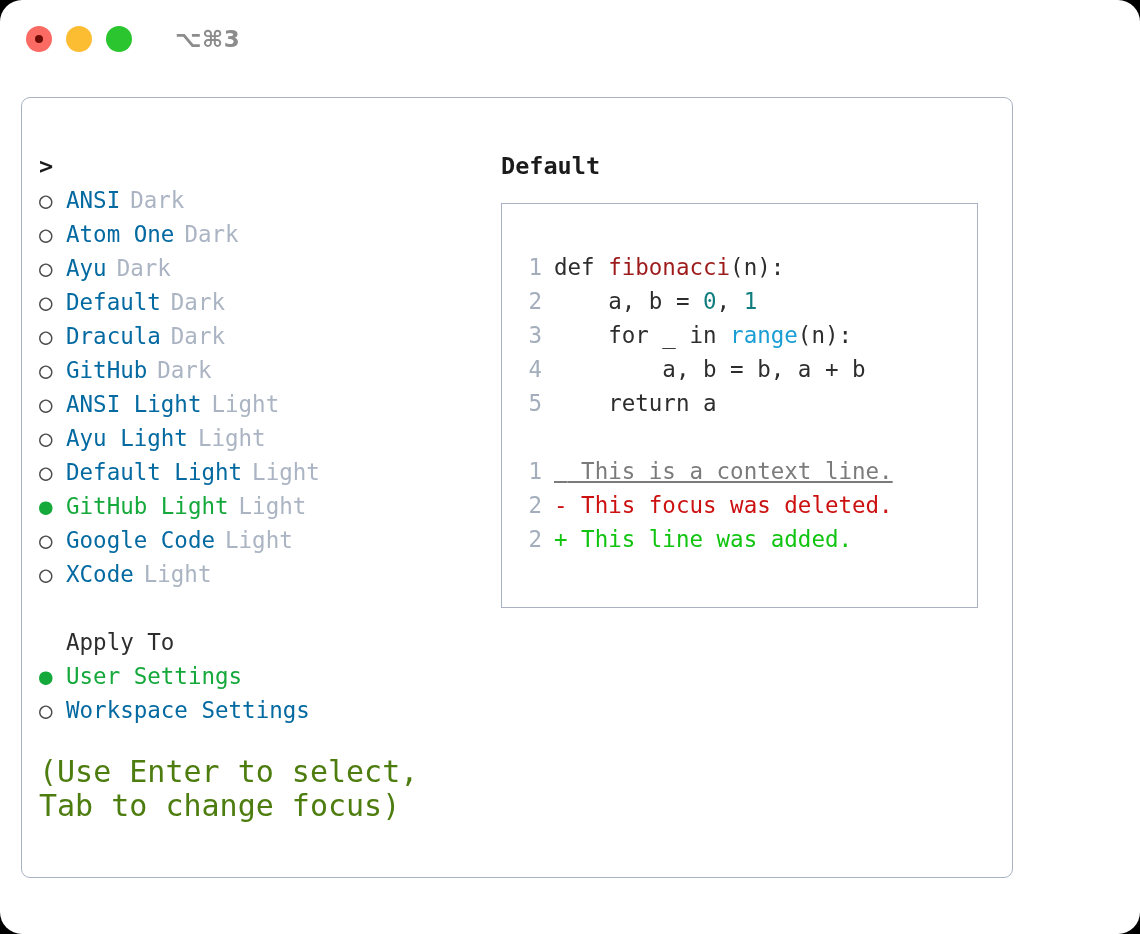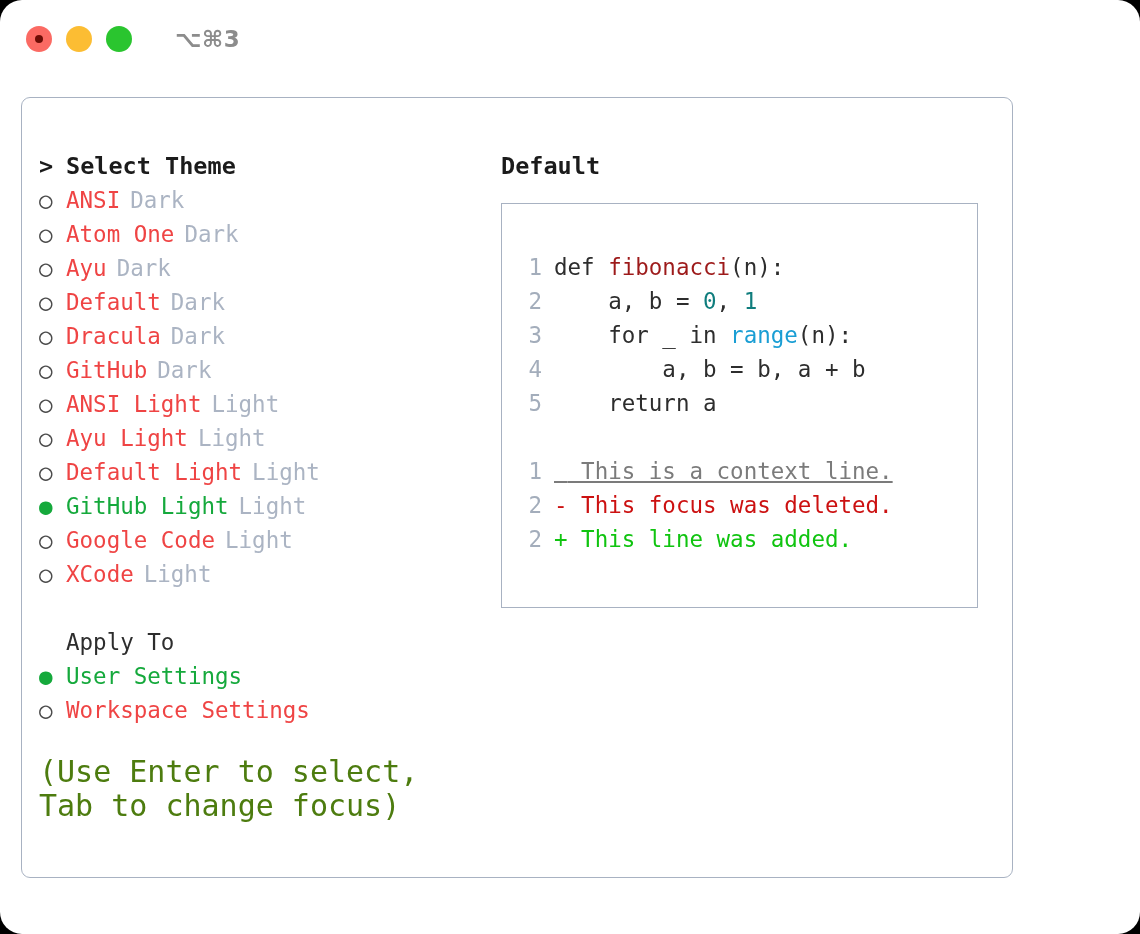--- a/index.html
+++ b/index.html
@@ -119,21 +119,21 @@
     font-weight: bold;
     color: #1b1b1b;
     font-size: 23.5px;
   }
   .header-row .caret {
     display: inline-block;
     width: 27px;
     flex: 0 0 27px;
   }
 
-  .theme-name { color: #ef4444; }
+  .theme-name { color: #0369a1; }
   .theme-name.selected { color: #15a93c; }
   .theme-kind {
     color: #abb4c3;
     margin-left: 10px;
   }
 
   .section-title {
     color: #2d2d2d;
     font-size: 22.5px;
     height: 34px;
@@ -206,21 +206,20 @@
     <div class="shortcut">⌥⌘3</div>
   </div>
 
   <div class="panel">
     <div class="columns">
 
       <div class="left-col">
 
         <div class="row header-row">
           <span class="caret">&gt;</span>
-          <span>Select Theme</span>
         </div>
 
         <div id="theme-list">
             <div class="row">
               <span class="bullet empty">○</span>
               <span class="theme-name">ANSI</span>
               <span class="theme-kind">Dark</span>
             </div>
             <div class="row">
               <span class="bullet empty">○</span>

